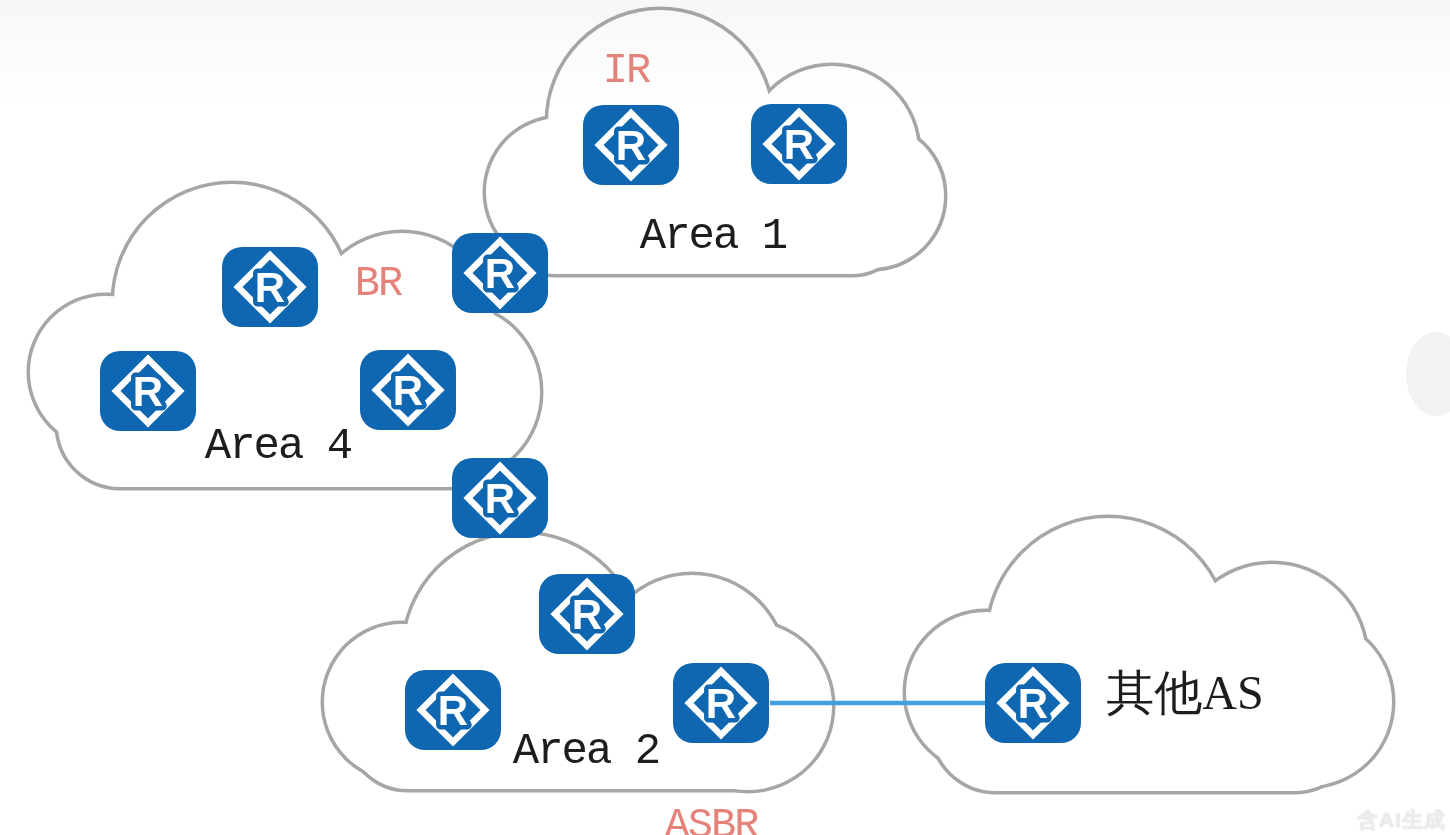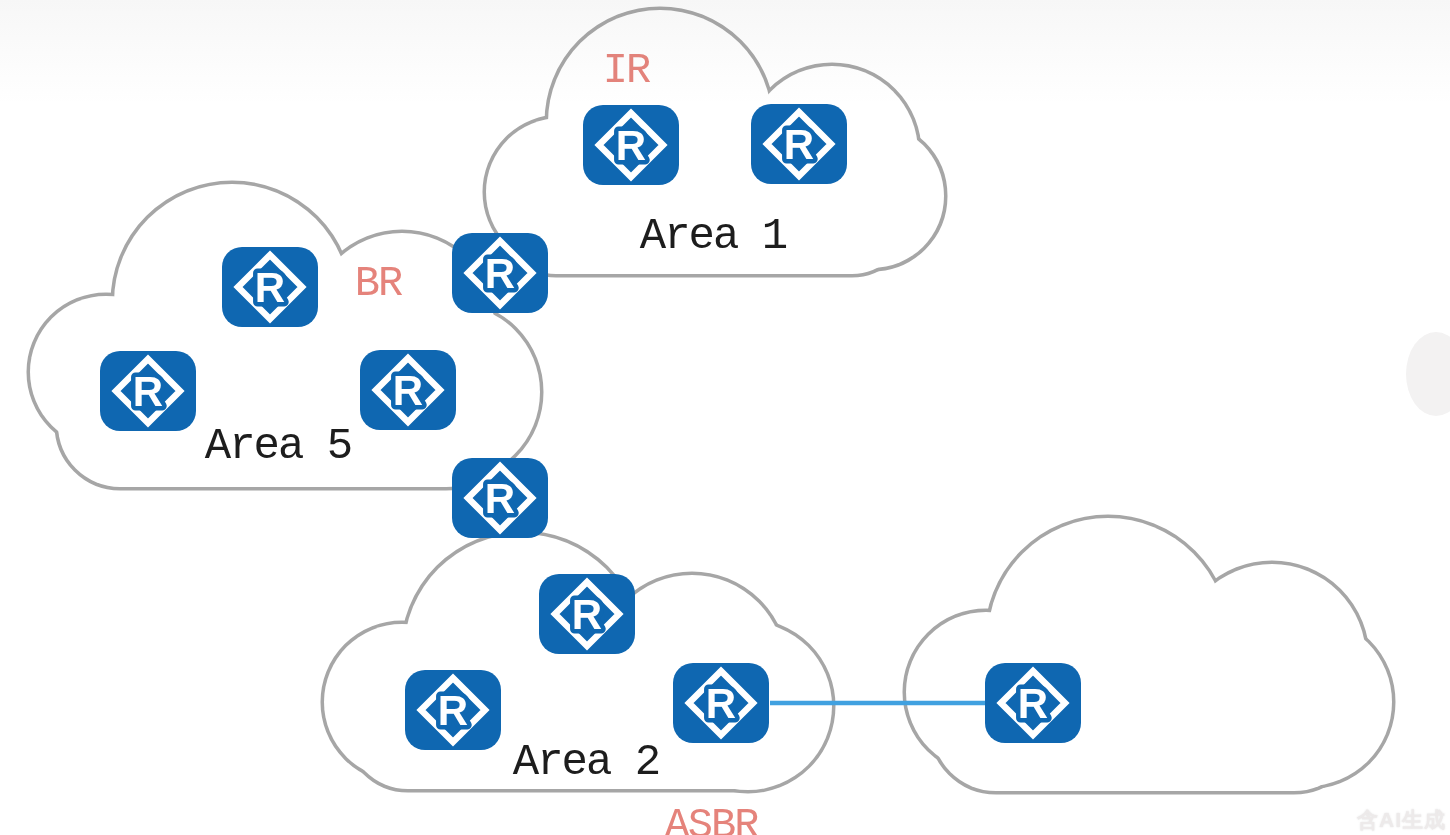--- a/index.html
+++ b/index.html
@@ -150,21 +150,22 @@
     <use href="#router" xlink:href="#router" transform="translate(500,498)"></use>
     <use href="#router" xlink:href="#router" transform="translate(587,614)"></use>
     <use href="#router" xlink:href="#router" transform="translate(453,710)"></use>
     <use href="#router" xlink:href="#router" transform="translate(721,703)"></use>
     <use href="#router" xlink:href="#router" transform="translate(1033,703)"></use>
   </svg>
 
   <div class="lbl lbl-role" style="left:626px; top:71px;">IR</div>
   <div class="lbl lbl-area" style="left:713px; top:236px;">Area 1</div>
   <div class="lbl lbl-role" style="left:378px; top:284px;">BR</div>
-  <div class="lbl lbl-area" style="left:278px; top:446px;">Area 5</div>
-  <div class="lbl lbl-area" style="left:586px; top:751px;margin-top:11px;">Area 2</div>
+  <div class="lbl lbl-area" style="left:278px; top:446px;">Area 4</div>
+  <div class="lbl lbl-area" style="left:586px; top:751px;">Area 2</div>
   <div class="lbl lbl-role" style="left:711px; top:826px;">ASBR</div>
+  <div class="lbl lbl-cjk" style="left:1185px; top:693px;">其他AS</div>
 
   <div class="top-fade"></div>
   <div class="edge-blob"></div>
   <div class="watermark">含AI生成</div>
 
 </div>
 
 </body></html>

